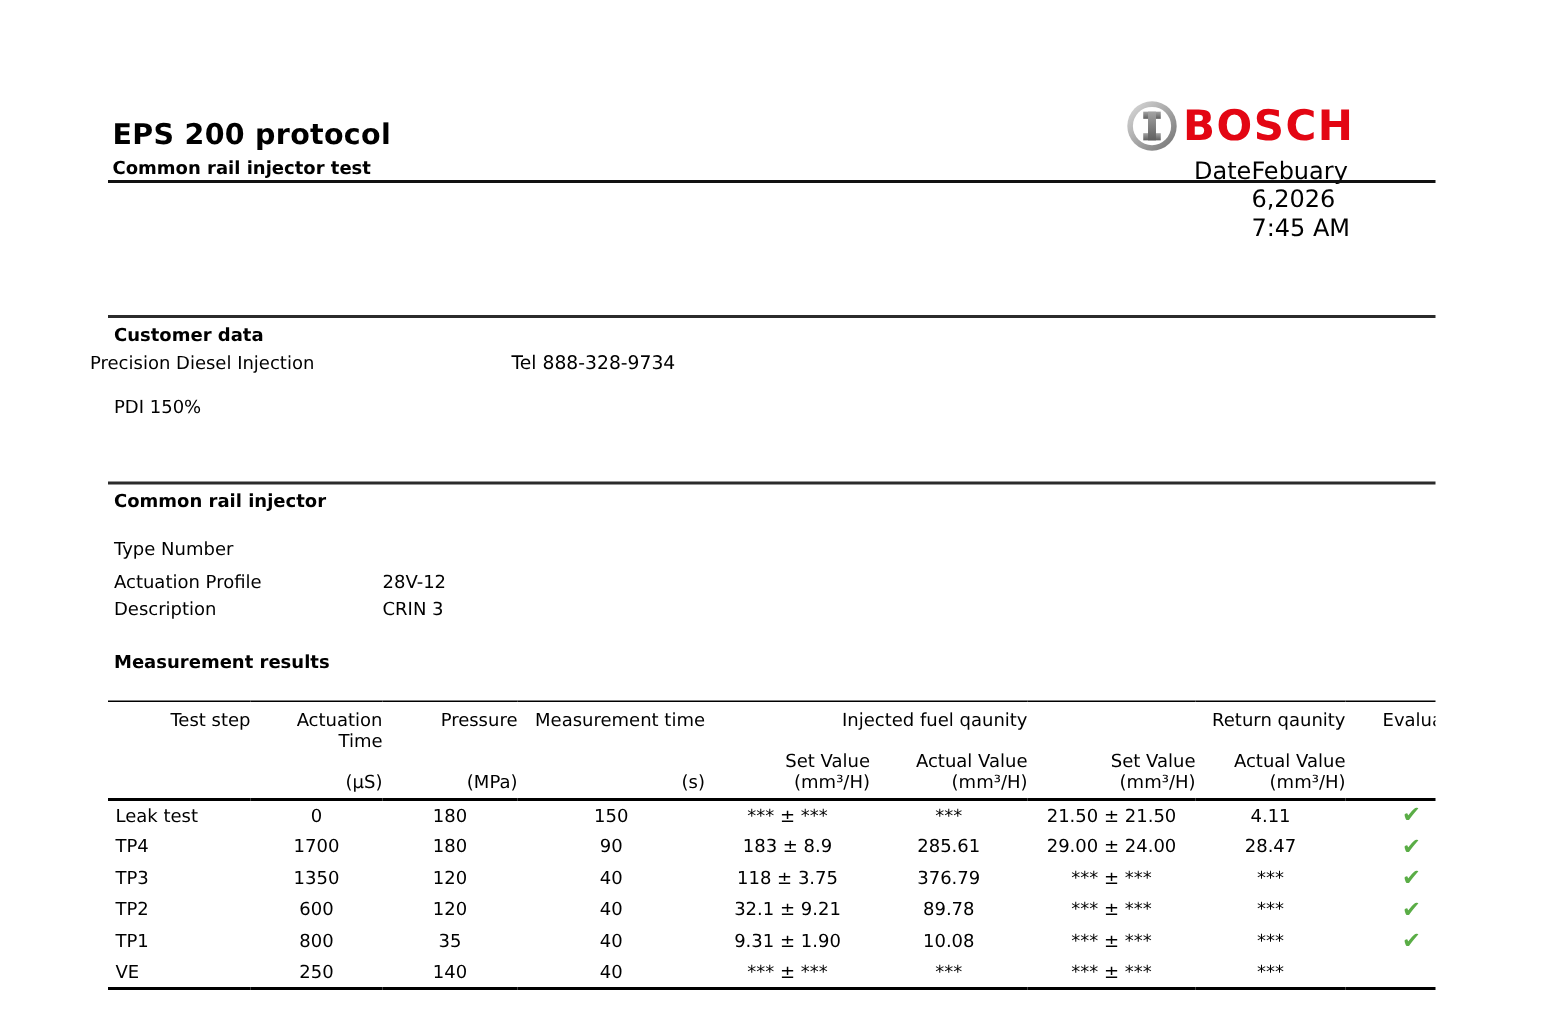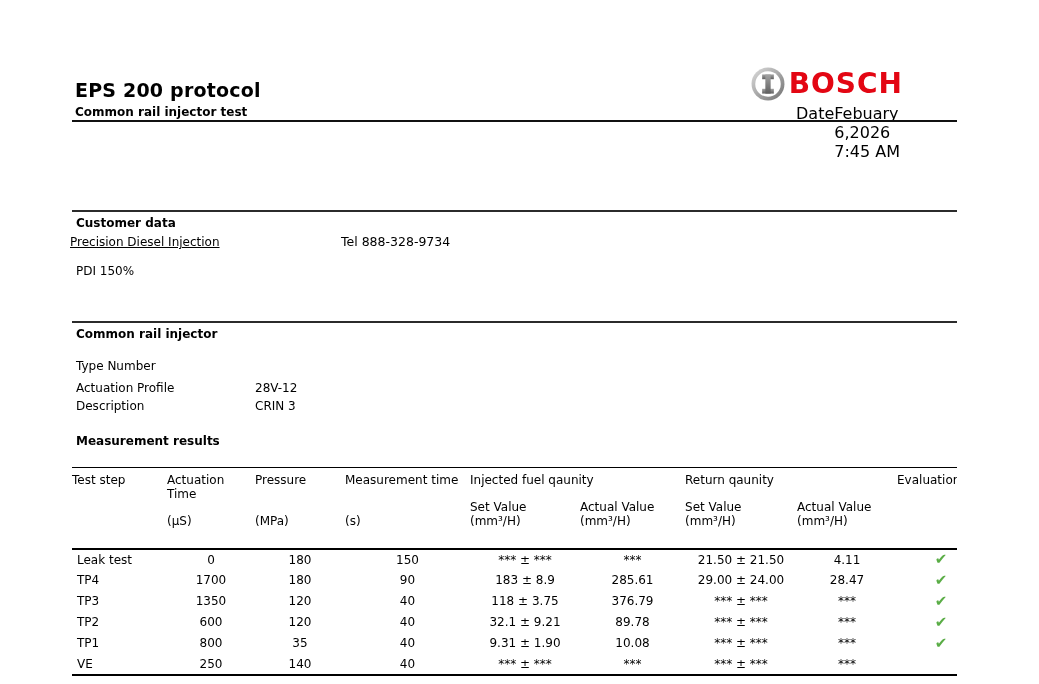--- a/index.html
+++ b/index.html
@@ -64,21 +64,21 @@
     position: absolute;
     left: 76px;
     font-size: 12px;
     font-weight: bold;
   }
   .customer-heading  { top: 216px; }
   .injector-heading  { top: 327px; }
   .results-heading   { top: 434px; }
 
   .text-line { position: absolute; font-size: 12px; }
-  .customer-company { left: 70px;  top: 235px; text-decoration: underline; }
+  .customer-company { left: 60px;  top: 235px; }
   .customer-phone   { left: 341px; top: 234px; font-size: 12.5px; }
   .customer-note    { left: 76px;  top: 264px; }
 
   .field-row { position: absolute; left: 76px; font-size: 12px; }
   .field-row .flabel { display: inline-block; width: 179px; }
   .field-row .fvalue { display: inline-block; }
   .field-0 { top: 359px; text-decoration: underline; }
   .field-1 { top: 363px; }
   .field-2 { top: 381px; }
   .field-3 { top: 399px; }
@@ -89,31 +89,31 @@
     width: 913px;
     border-collapse: collapse;
     table-layout: fixed;
     font-size: 12px;
     border-top: 1.5px solid #000;
     border-bottom: 2px solid #000;
   }
   table.results thead { border-bottom: 2px solid #000; }
   table.results th {
     font-weight: normal;
-    text-align: left;
+    text-align: right;
     padding: 0;
   }
   table.results thead tr.main-heads th {
     vertical-align: top;
     padding-top: 5px;
     height: 19px;
   }
   table.results thead tr.sub-heads th {
     vertical-align: bottom;
-    padding-bottom: 19px;
+    padding-bottom: 3px;
     height: 27px;
     line-height: 1.15;
   }
   table.results thead tr.sub-heads .two-line span { display: block; }
   table.results td {
     height: 21px;
     text-align: center;
     vertical-align: middle;
     padding: 0;
   }

